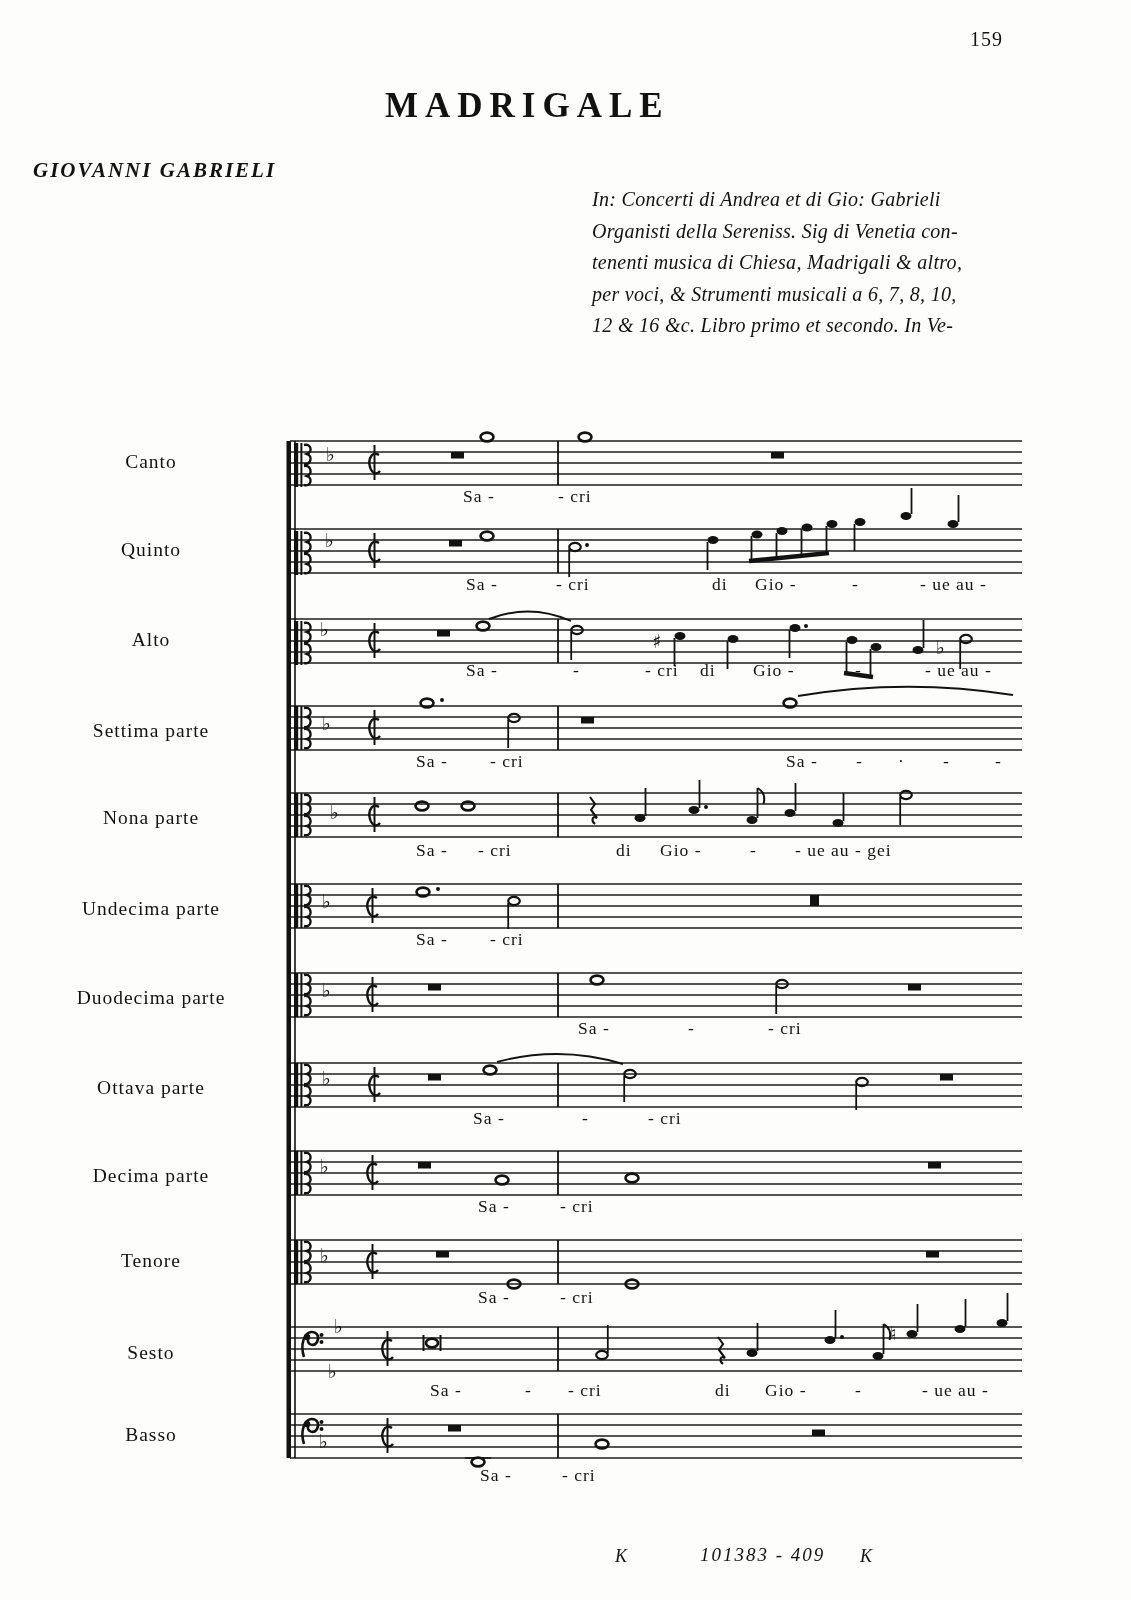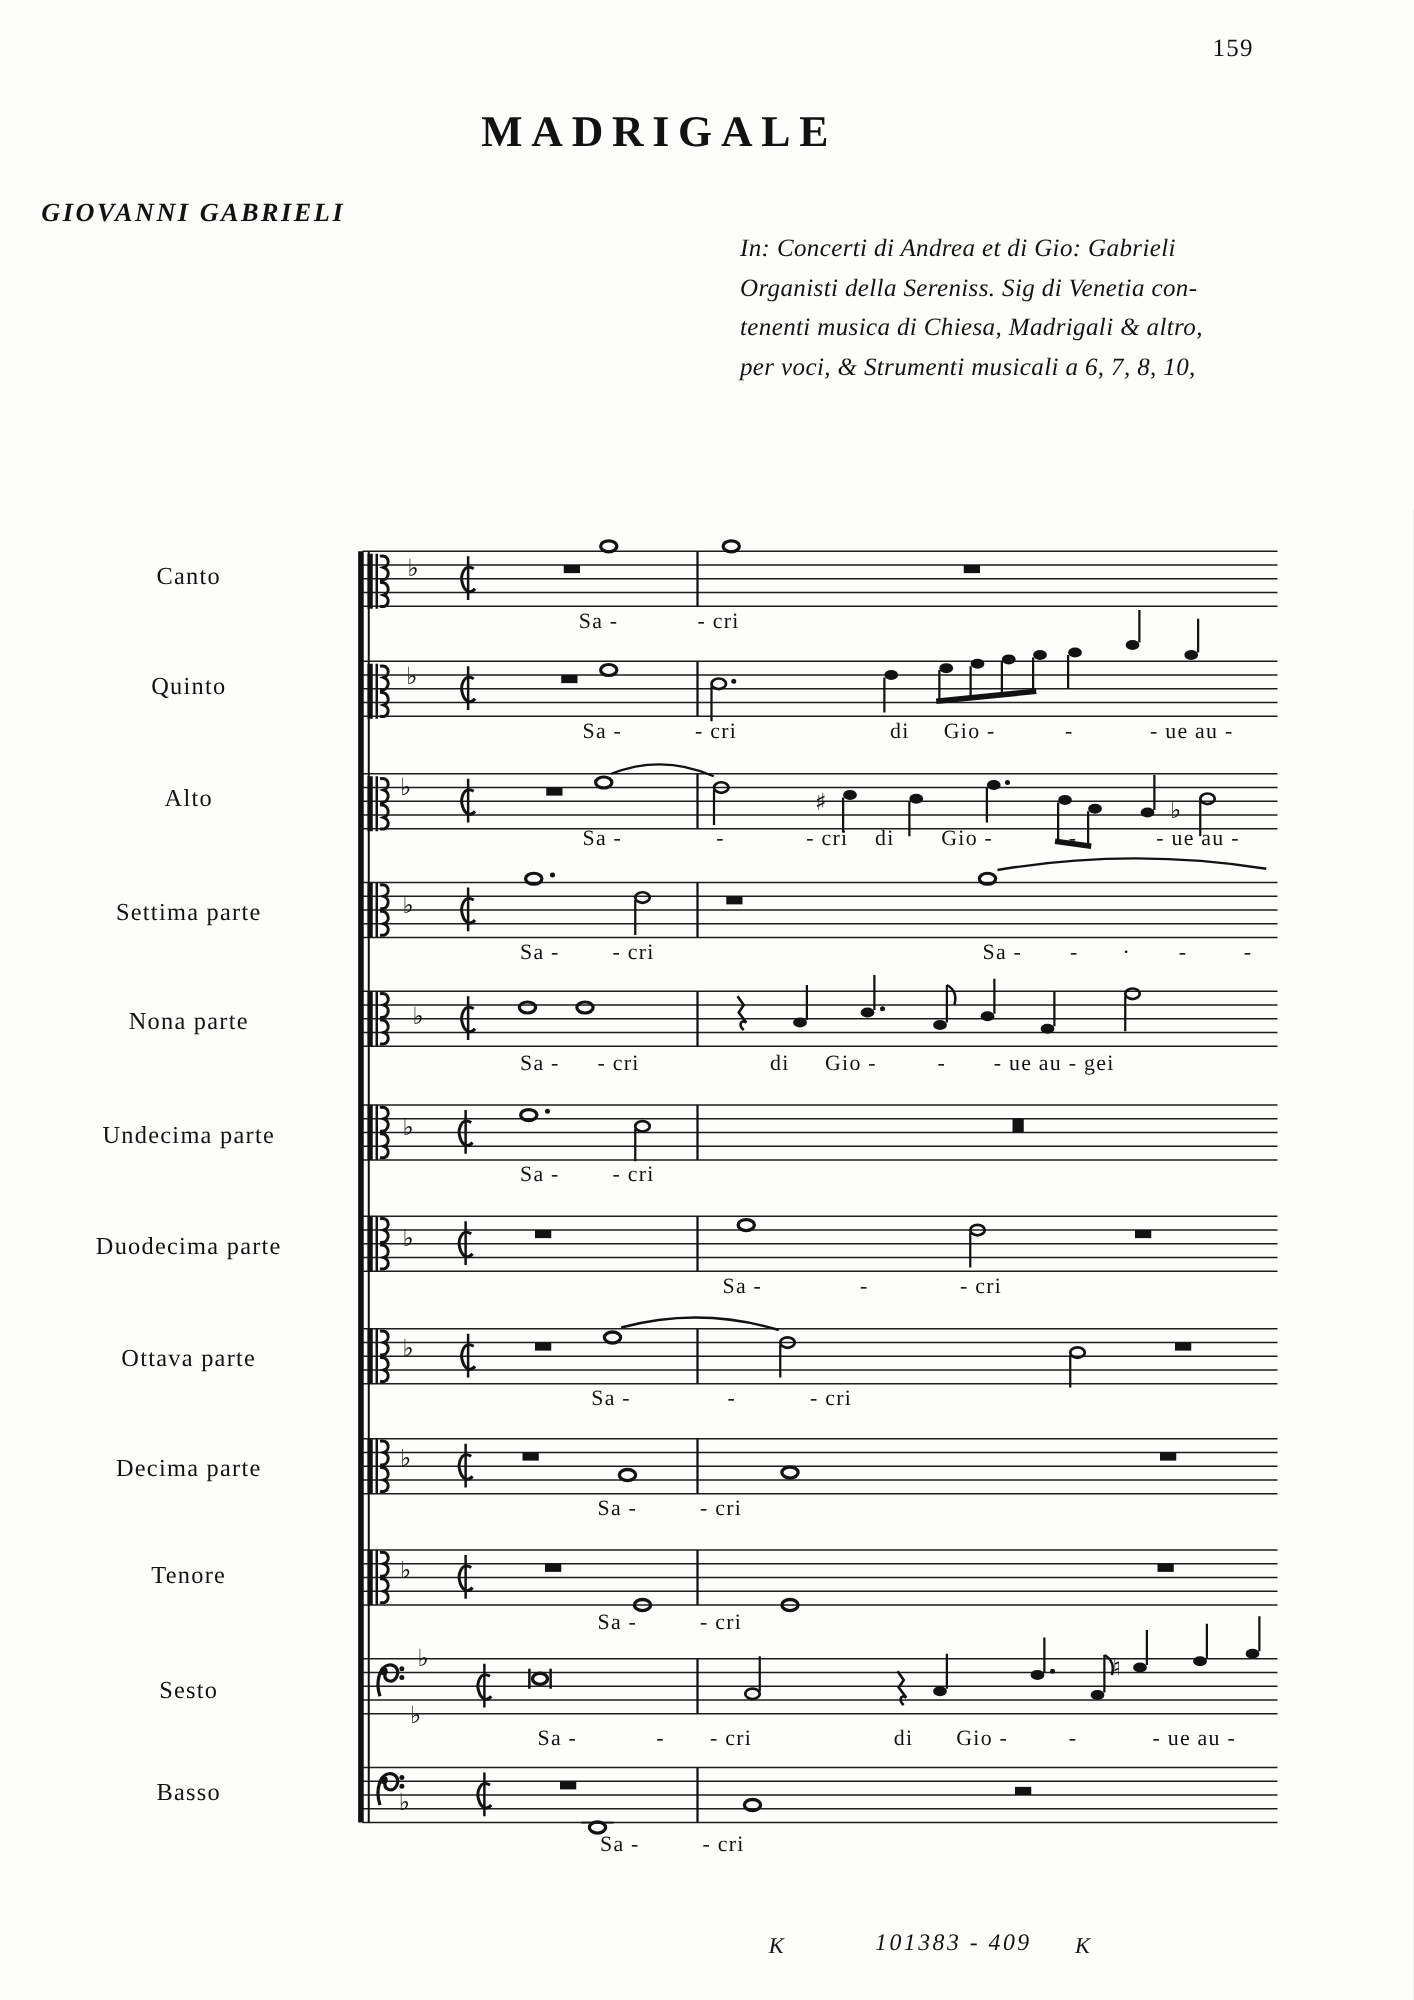--- a/index.html
+++ b/index.html
@@ -281,20 +281,21 @@
 
   <div class="txt title" style="left:385px;top:86px;">MADRIGALE</div>
 
   <div class="txt composer" style="left:33px;top:158px;">GIOVANNI GABRIELI</div>
 
   <div class="txt citation" style="left:552px;top:184px;margin-left:40px;">
     <div>In: Concerti di Andrea et di Gio: Gabrieli</div>
     <div>Organisti della Sereniss. Sig di Venetia con-</div>
     <div>tenenti musica di Chiesa, Madrigali &amp; altro,</div>
     <div>per voci, &amp; Strumenti musicali a 6, 7, 8, 10,</div>
+    <div>12 &amp; 16 &amp;c. Libro primo et secondo. In Ve-</div>
   </div>
 
   <div class="staff" style="top:441px">
     <div class="part-label">Canto</div>
     <div class="lyrics">
         <span class="syl" style="left: 463px;">Sa -</span>
         <span class="syl" style="left: 558px;">- cri</span>
       </div>
   </div>
   <div class="staff" style="top:529px">

